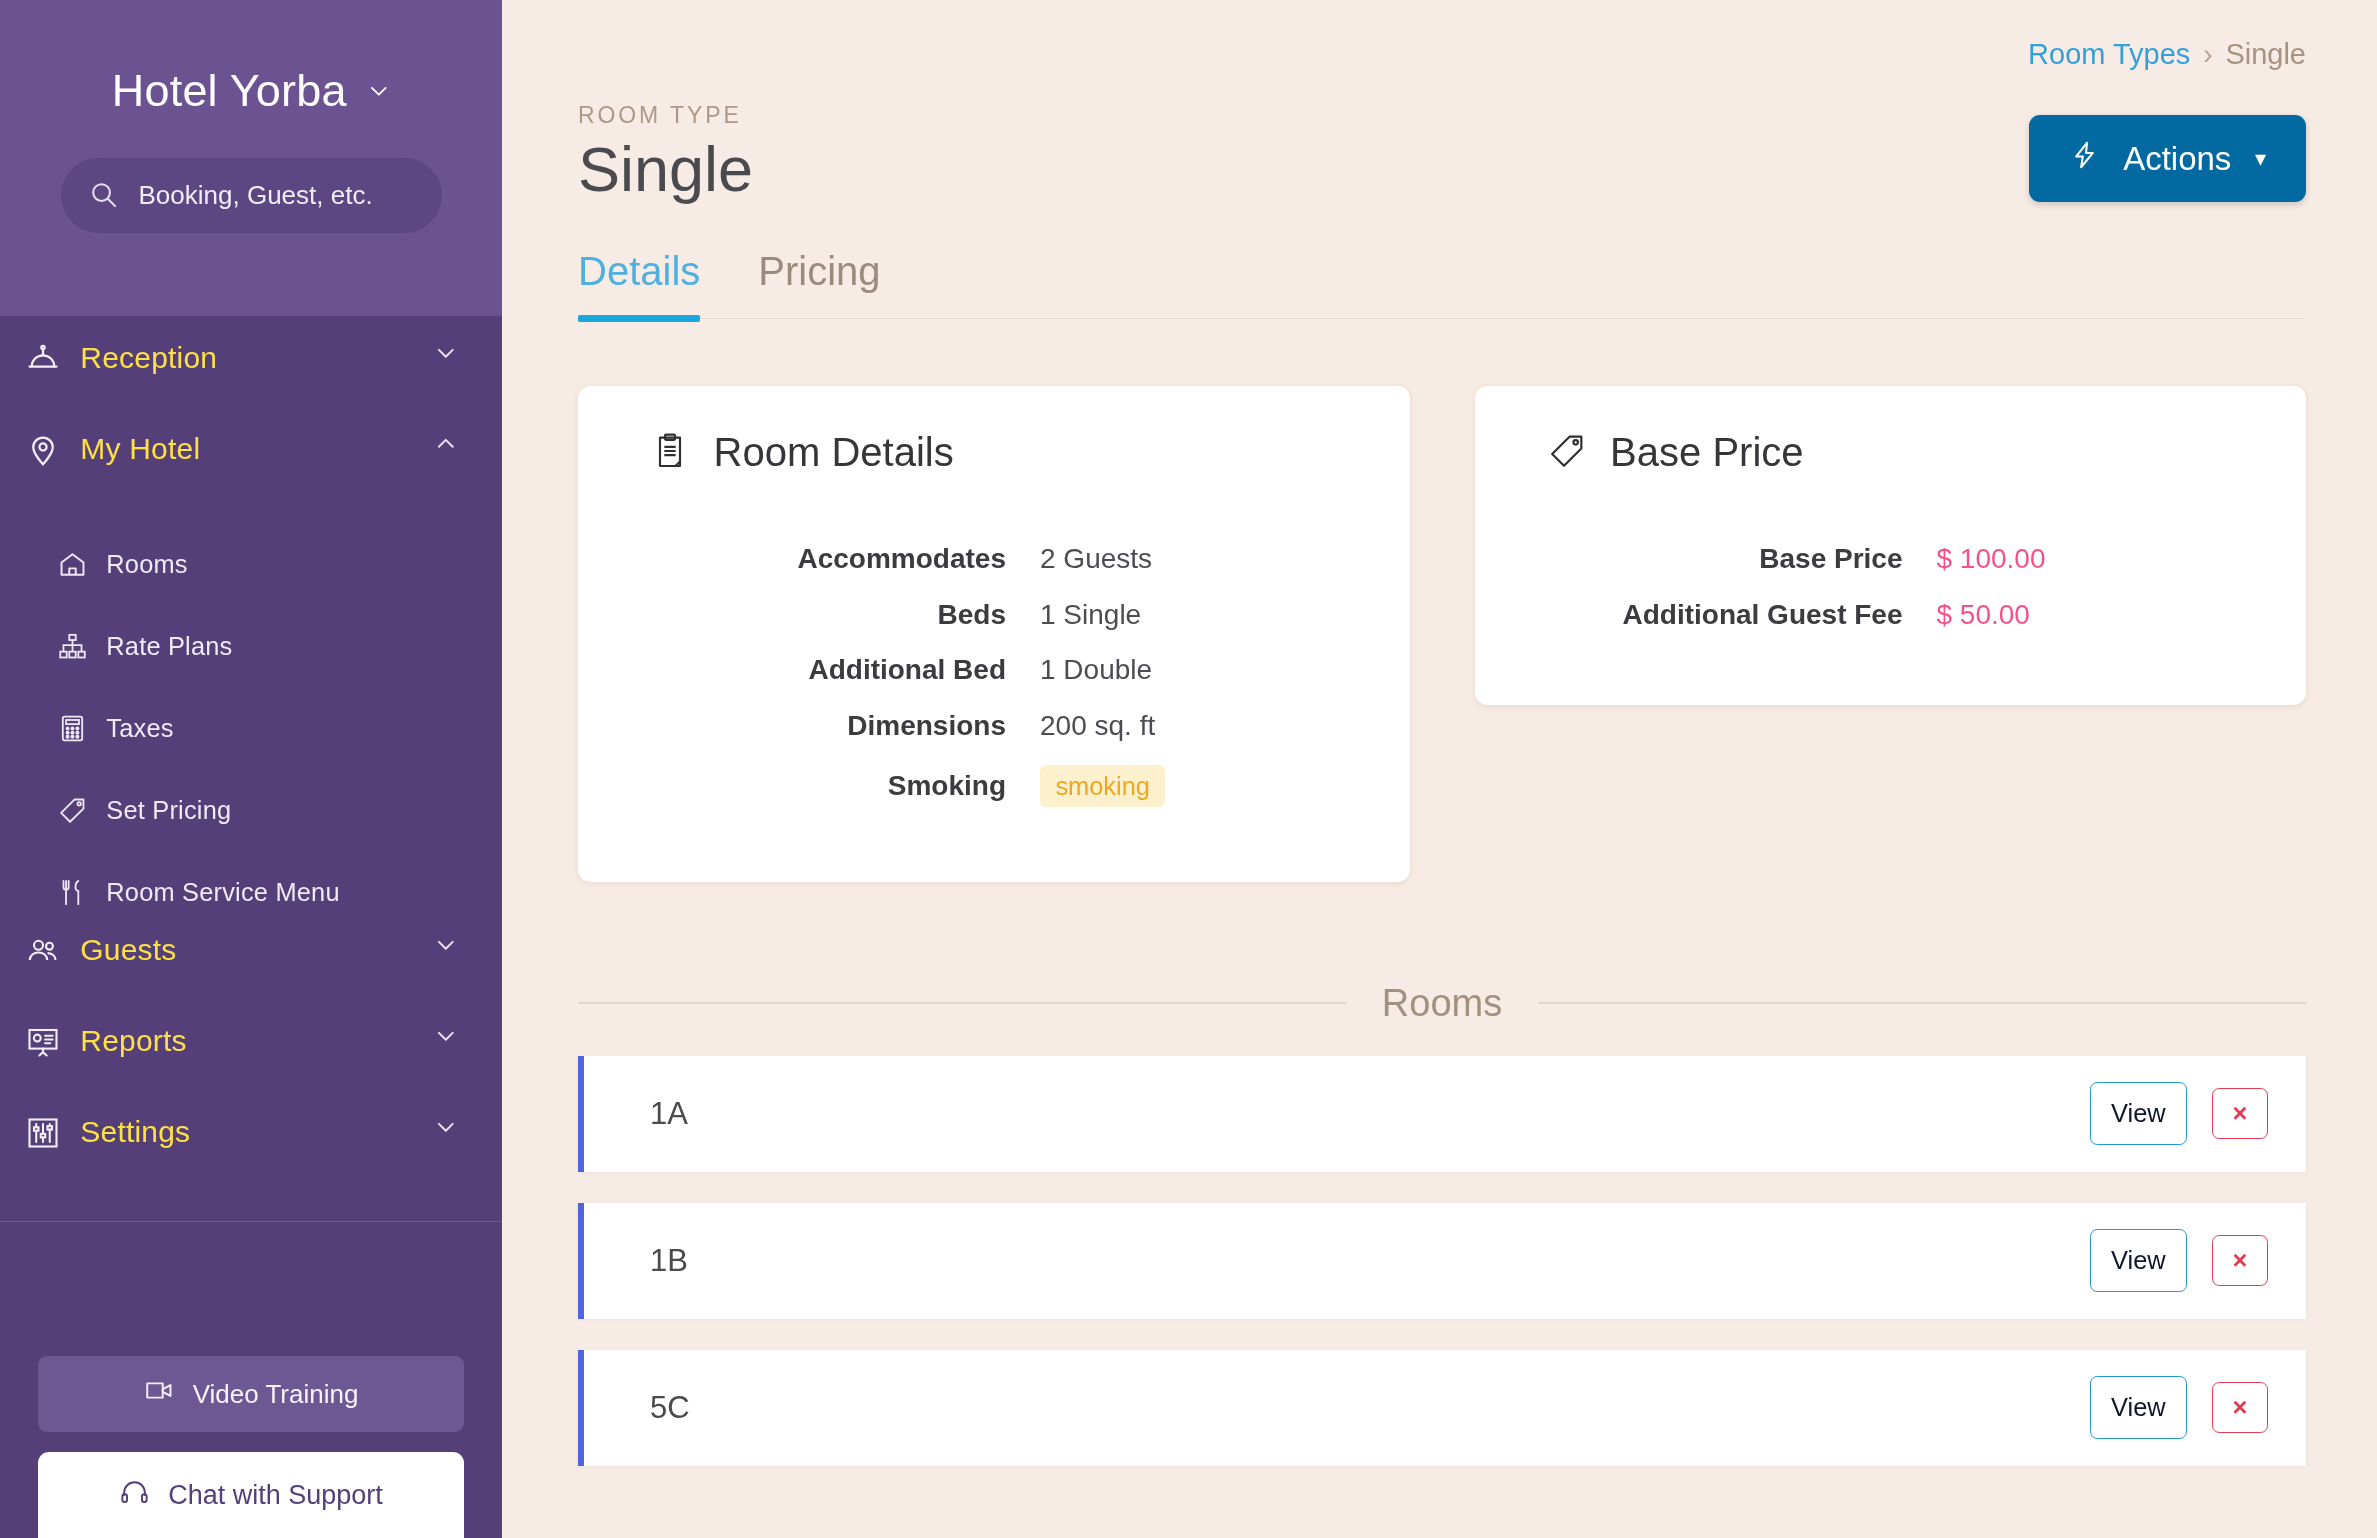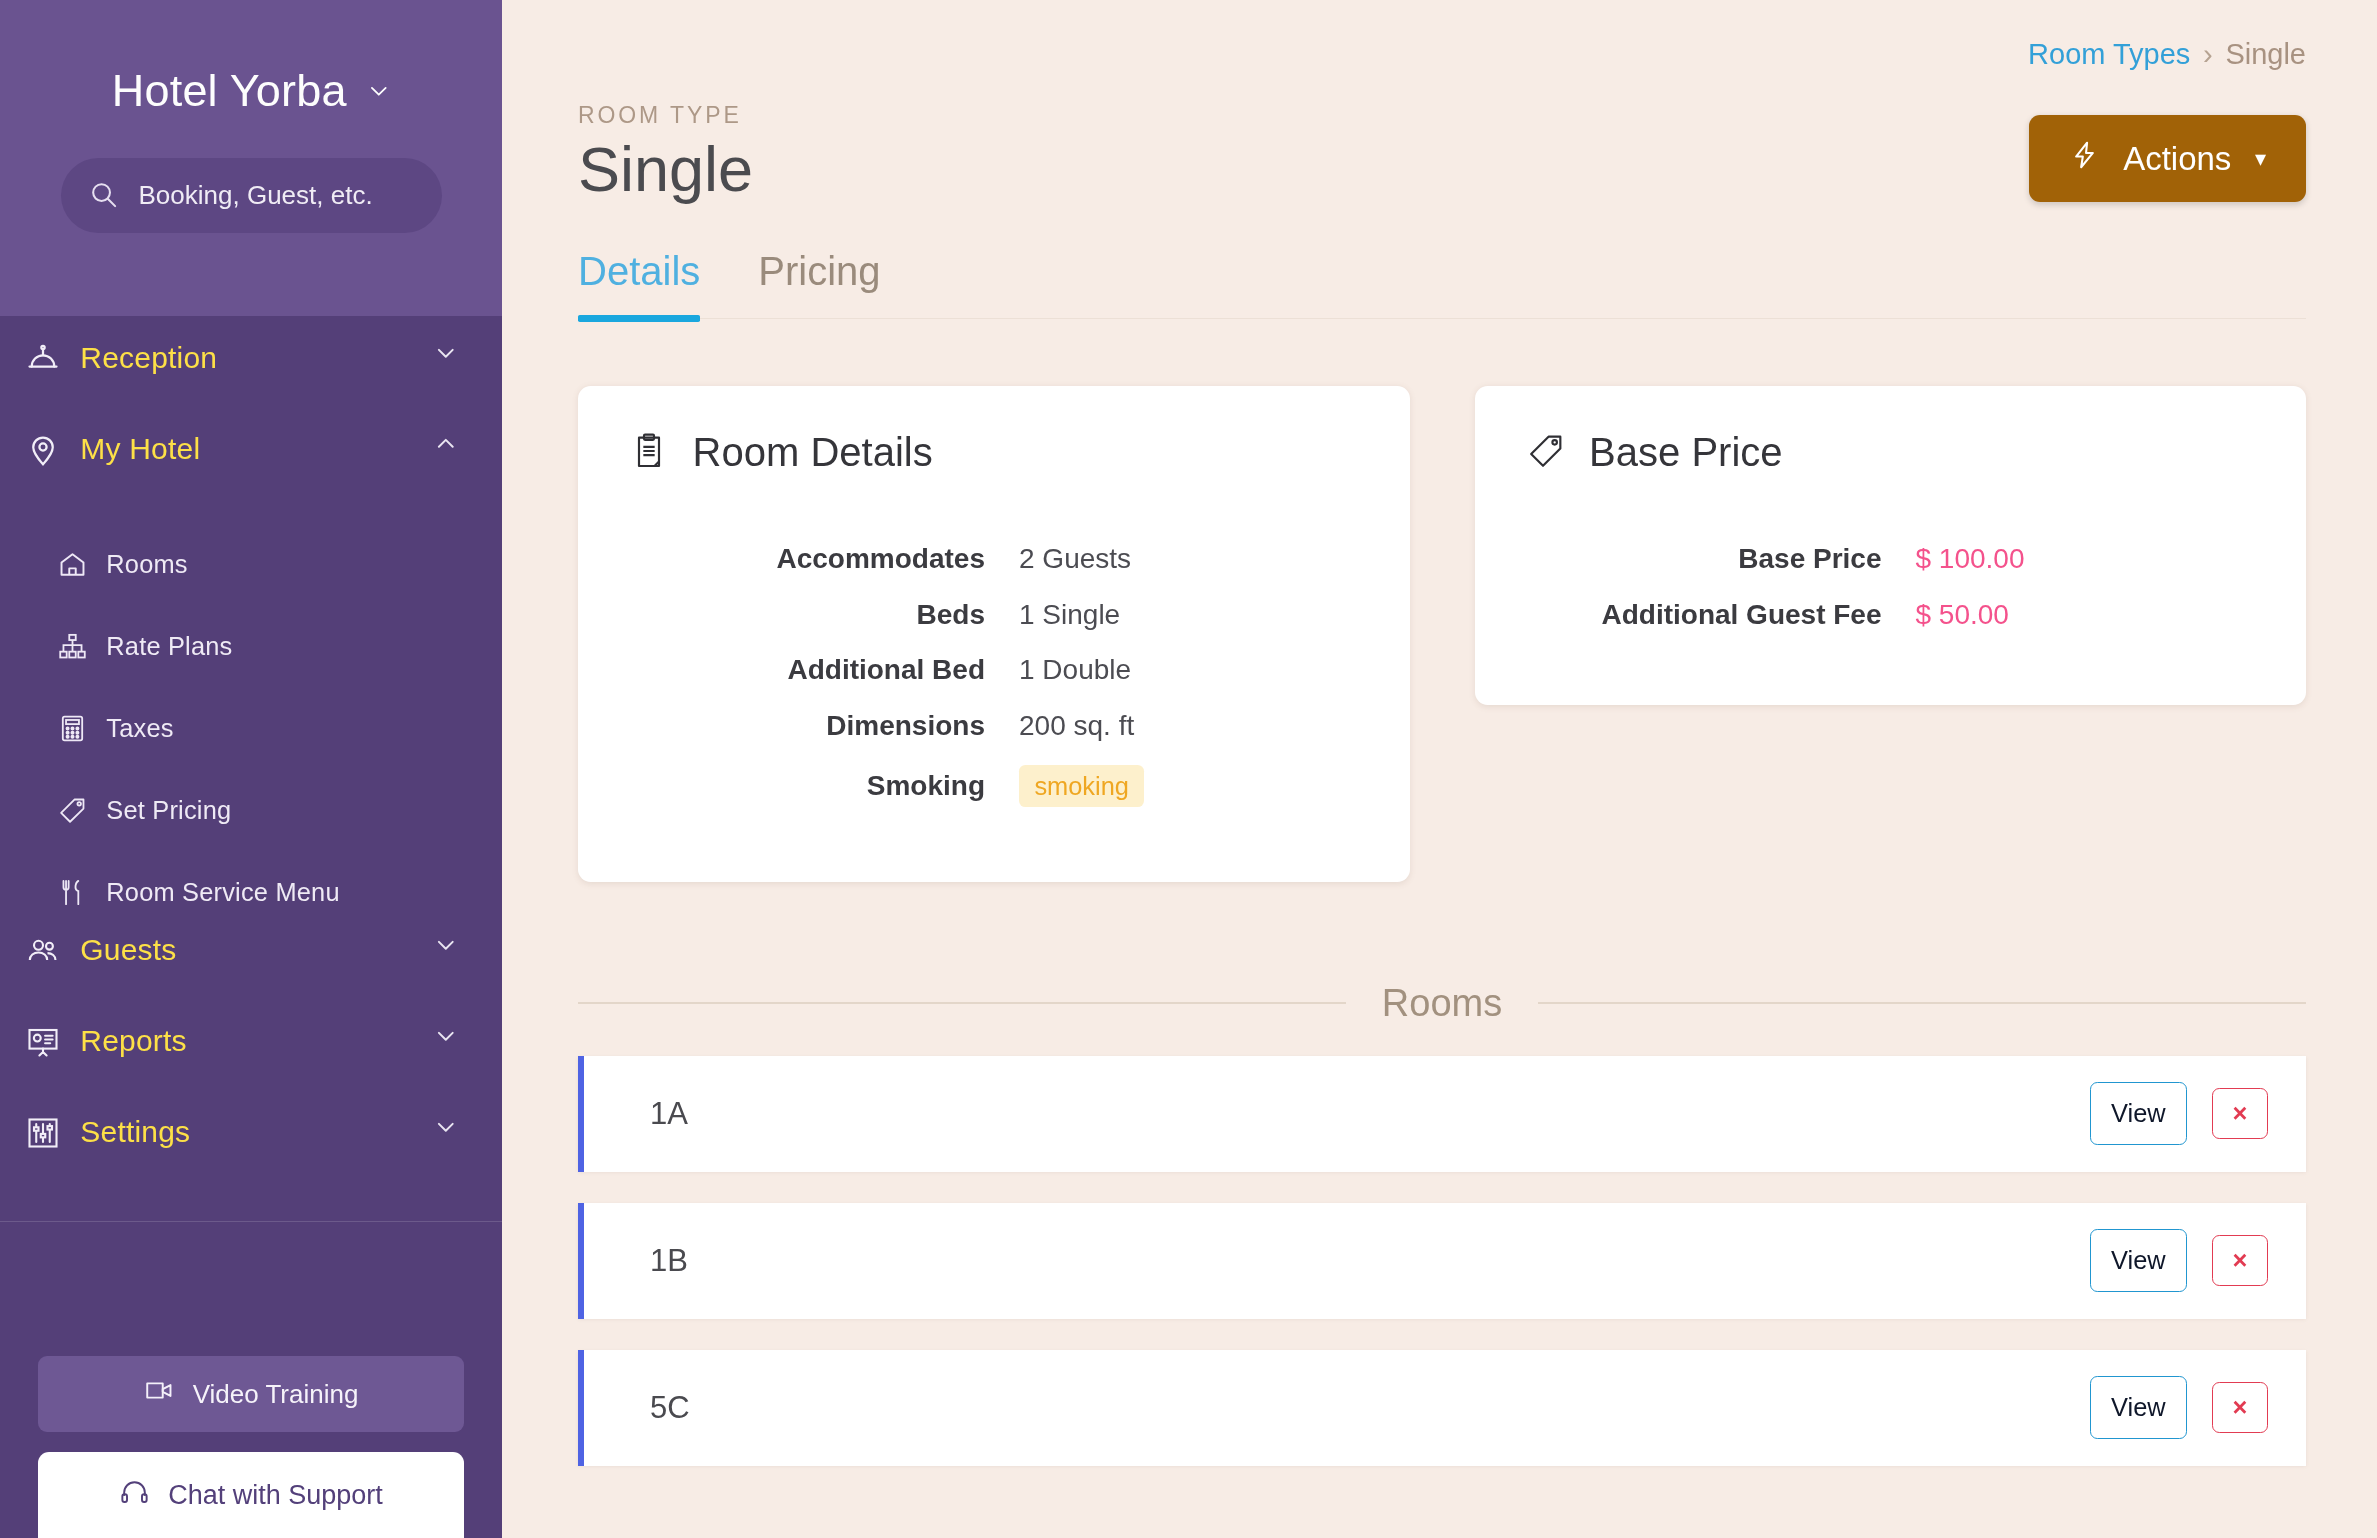--- a/index.html
+++ b/index.html
@@ -130,21 +130,21 @@
   }
   .eyebrow {
     font-size: 23px; letter-spacing: 2.9px;
     color: #ad9887; text-transform: uppercase; font-weight: 400;
   }
   .page-title {
     font-size: 63px; font-weight: 400; color: #4b4b4f;
     margin-top: 7.3px; line-height: 1.05;
   }
   .actions-btn {
-    background: #a16207; color: #fff;
+    background: #0369a1; color: #fff;
     border: 0; border-radius: 11px;
     height: 87px; padding: 0 40px;
     display: flex; align-items: center; gap: 23.6px;
     font-size: 33px; cursor: pointer;
     font-family: "Liberation Sans", sans-serif;
     box-shadow: 0 2.7px 6.3px rgba(0,0,0,.16);
   }
   .actions-caret { font-size: 22px; line-height: 1; }
 
   .tabs {
@@ -159,21 +159,21 @@
   .tab.active { color: #4fb0e0; }
   .tab.active::after {
     content:""; position:absolute; left: 0; right: 0; bottom: -3.6px;
     height: 6.3px; background:#1aa7de; border-radius: 1.8px;
   }
 
   .cards { display: flex; gap: 65px; margin-top: 67px; align-items: flex-start; }
   .card {
     background: #fff; border-radius: 12.7px;
     box-shadow: 0 1.8px 6.3px rgba(120,95,75,.13);
-    padding: 44px 51px 51px;
+    padding: 44px 72px 51px;
   }
   .card.details { width: 878px; min-height: 464px; }
   .card.price { width: 878px; min-height: 310px; }
   .card-head { display: flex; align-items: center; gap: 23.6px; }
   .card-title { font-size: 40px; color: #35353a; font-weight: 400; }
 
   .kv { margin-top: 68px; }
   .kv-row { display: flex; align-items: center; margin-bottom: 23.6px; }
   .kv-key {
     width: 390px; text-align: right; padding-right: 34px;

